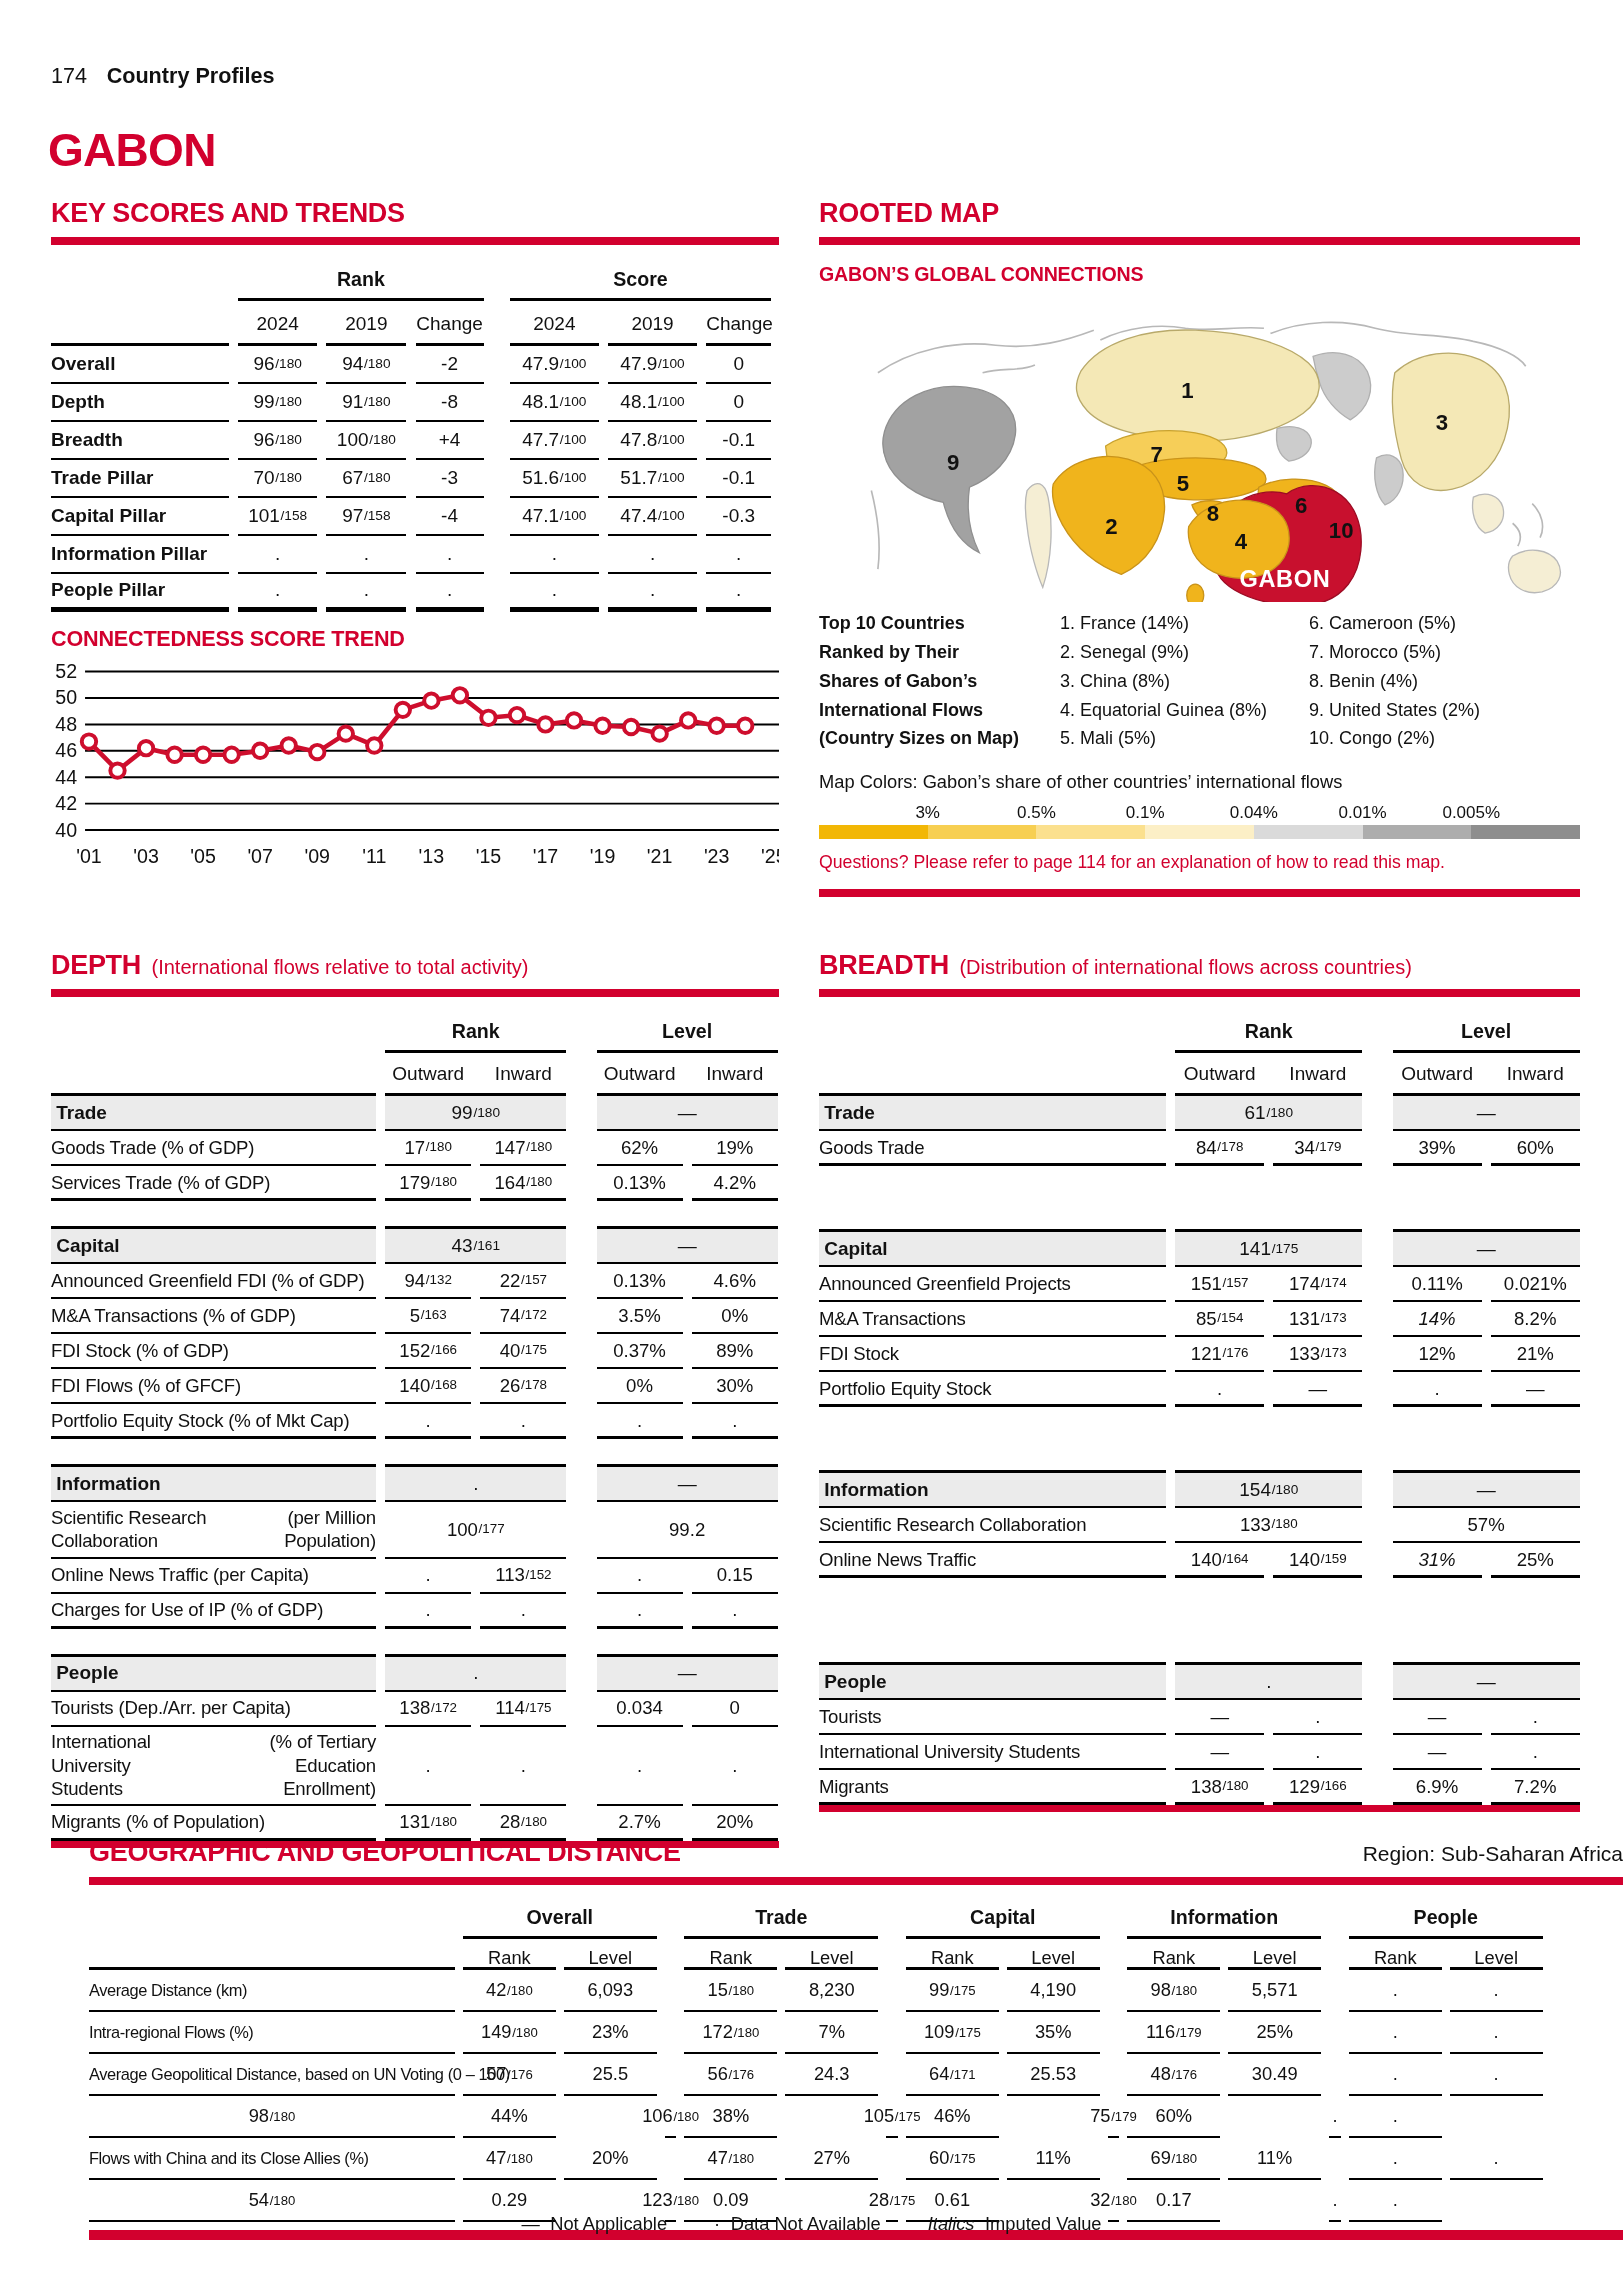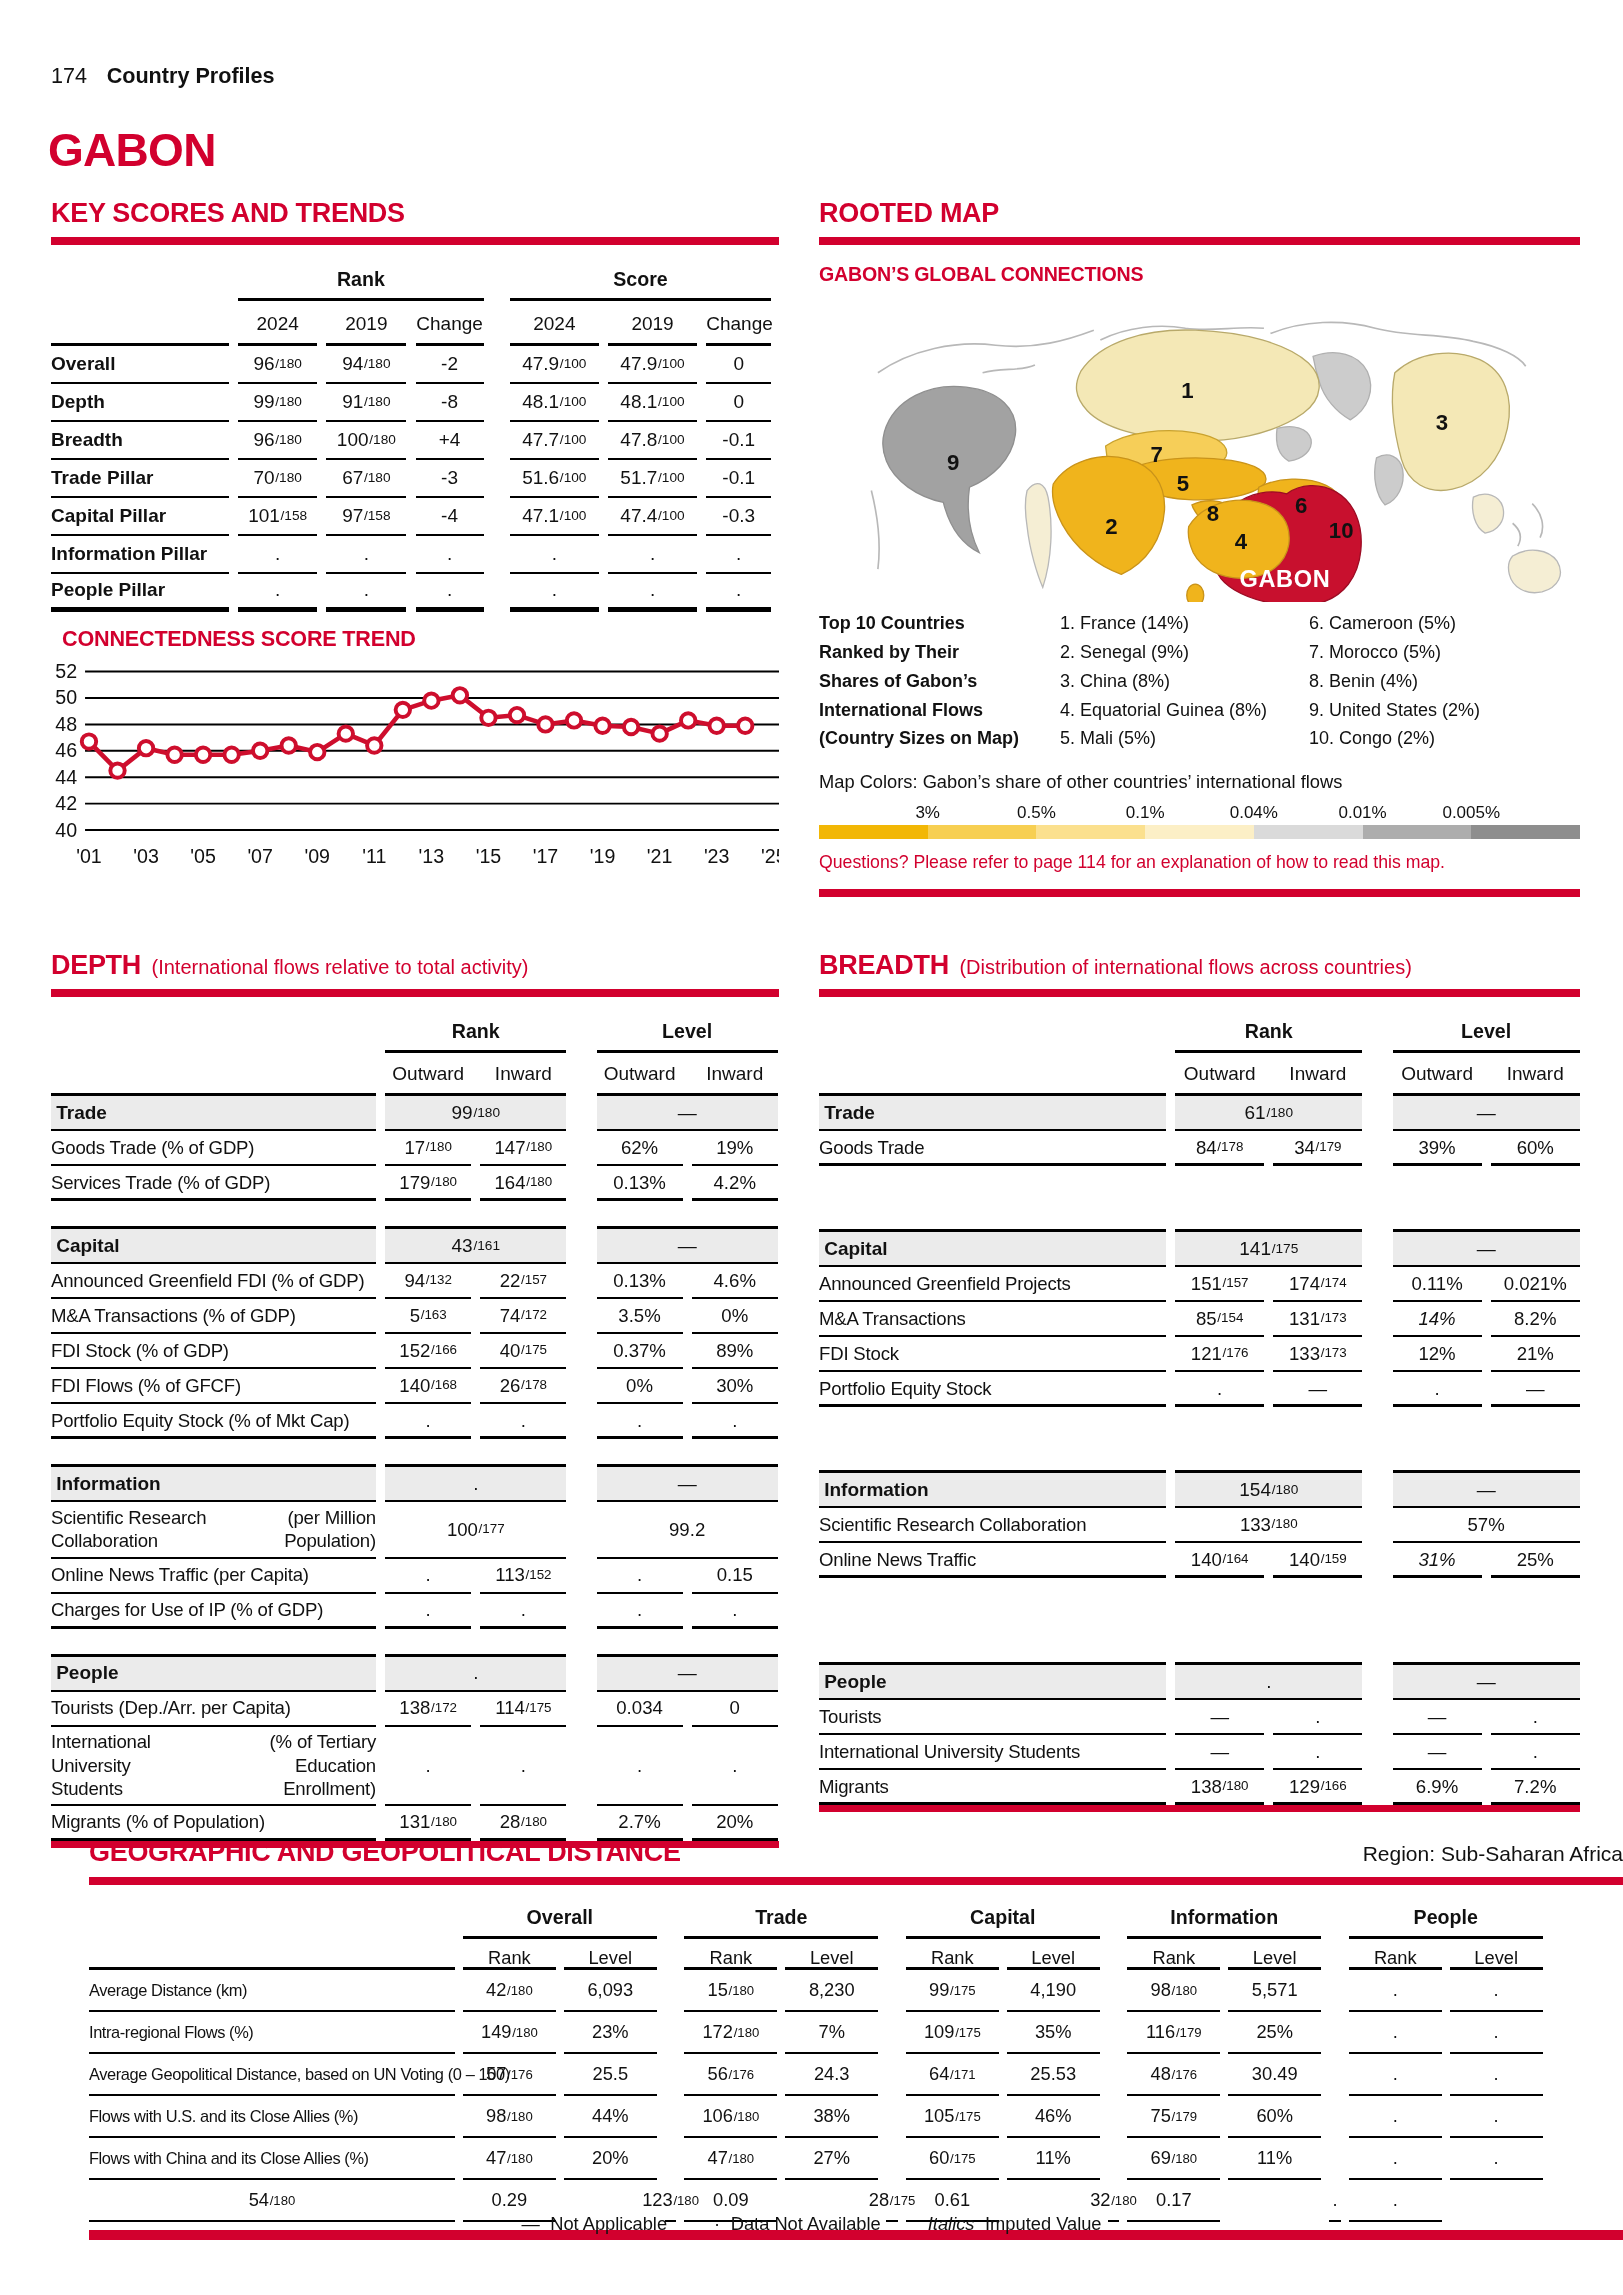--- a/index.html
+++ b/index.html
@@ -36,21 +36,21 @@
   .sub2 { display:block; font-weight:400;text-align:right; }
 
   
   .kg { display:grid; grid-template-columns:178px 79px 80px 68px 7.9px 89px 89px 65px; column-gap:9.2px; }
   .khead1 { margin-top:23.6px; }
   .hgroup { font-weight:700; font-size:19.6px; text-align:center; border-bottom:3.9px solid #000; padding-bottom:6.5px; }
   .ycell  { font-size:19px; text-align:center; padding:11.8px 0 7.9px; border-bottom:3.9px solid #000; }
   .krow .cell { min-height:38px; }
   .krow .lbl { font-weight:700; }
   .repks > .krow:last-child .cell { border-bottom-width:5.2px; }
-  .trend-title { font-size:21.6px; font-weight:700; color:var(--c-accent,#D2002E); margin-top:14.4px; letter-spacing:-0.2px;margin-left:11px;}
+  .trend-title { font-size:21.6px; font-weight:700; color:var(--c-accent,#D2002E); margin-top:14.4px; letter-spacing:-0.2px;}
   #trend-chart { margin-top:9.2px; }
   #trend-chart svg { display:block; }
 
   
   .dg { display:grid; grid-template-columns:325px 86px 86px 11.8px 86px 86px; column-gap:9.2px; }
   .bg { display:grid; grid-template-columns:347px 89px 89px 11.8px 89px 89px; column-gap:9.2px; }
   .dhead { margin-top:23.6px; }
   .scell { font-size:19px; text-align:center; padding:10.5px 0 7.9px; }
   .grow > div { background:var(--c-row_shade,#EBEBEB); border-top:3.9px solid #000; border-bottom:2px solid #000;
                 min-height:38px; display:flex; align-items:center; justify-content:center; font-size:19px; }
@@ -1028,21 +1028,20 @@
           <div class="cell">
             <span class="fn">48</span>
             <span class="fd">/176</span>
           </div>
           <div class="cell">30.49</div>
           <div class="gapcell"></div>
           <div class="cell">.</div>
           <div class="cell">.</div>
         </div>
         <div class="xg xrow">
-          <div class="cell lbl lblx">Flows with U.S. and its Close Allies (%)</div>
           <div class="cell">
             <span class="fn">98</span>
             <span class="fd">/180</span>
           </div>
           <div class="cell">44%</div>
           <div class="gapcell"></div>
           <div class="cell">
             <span class="fn">106</span>
             <span class="fd">/180</span>
           </div>

